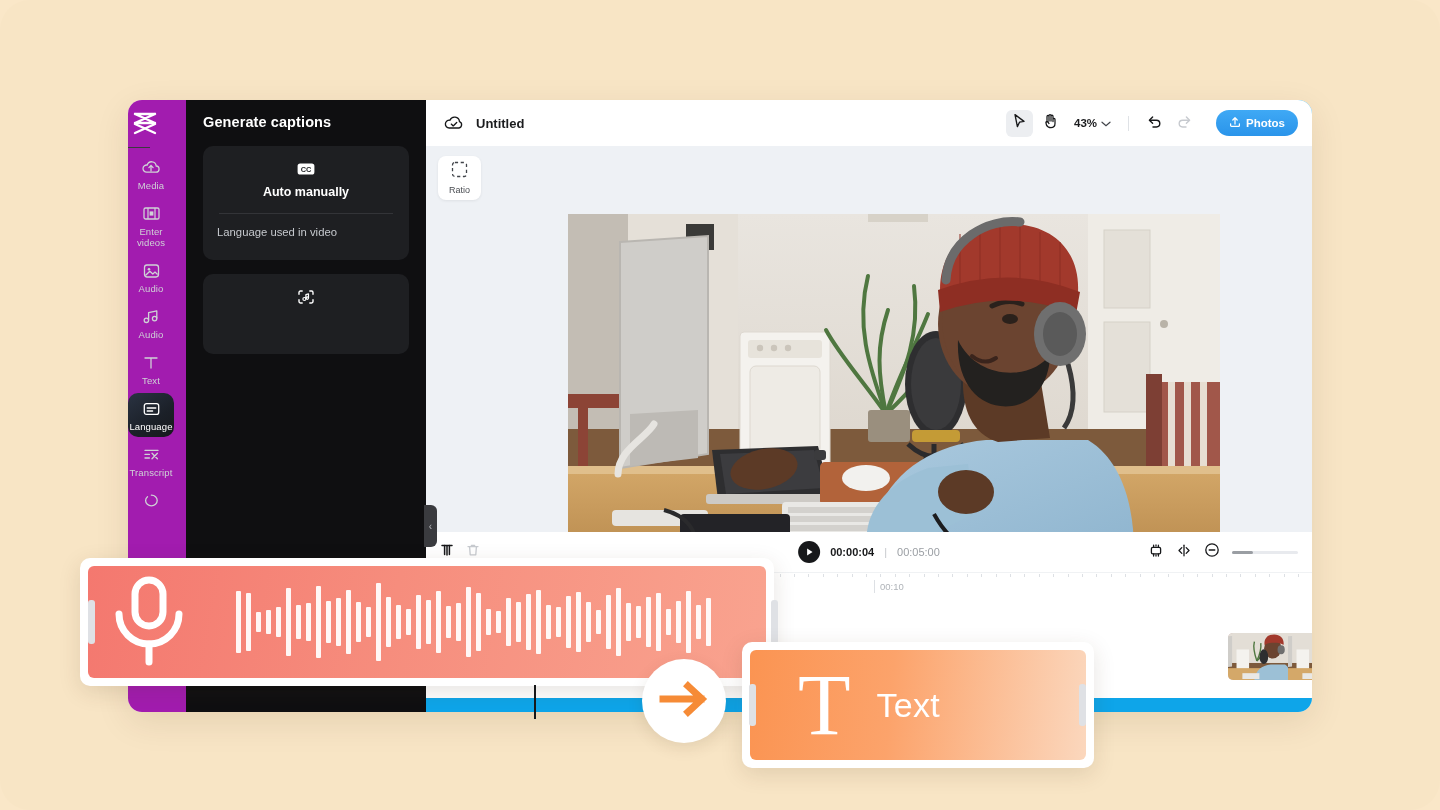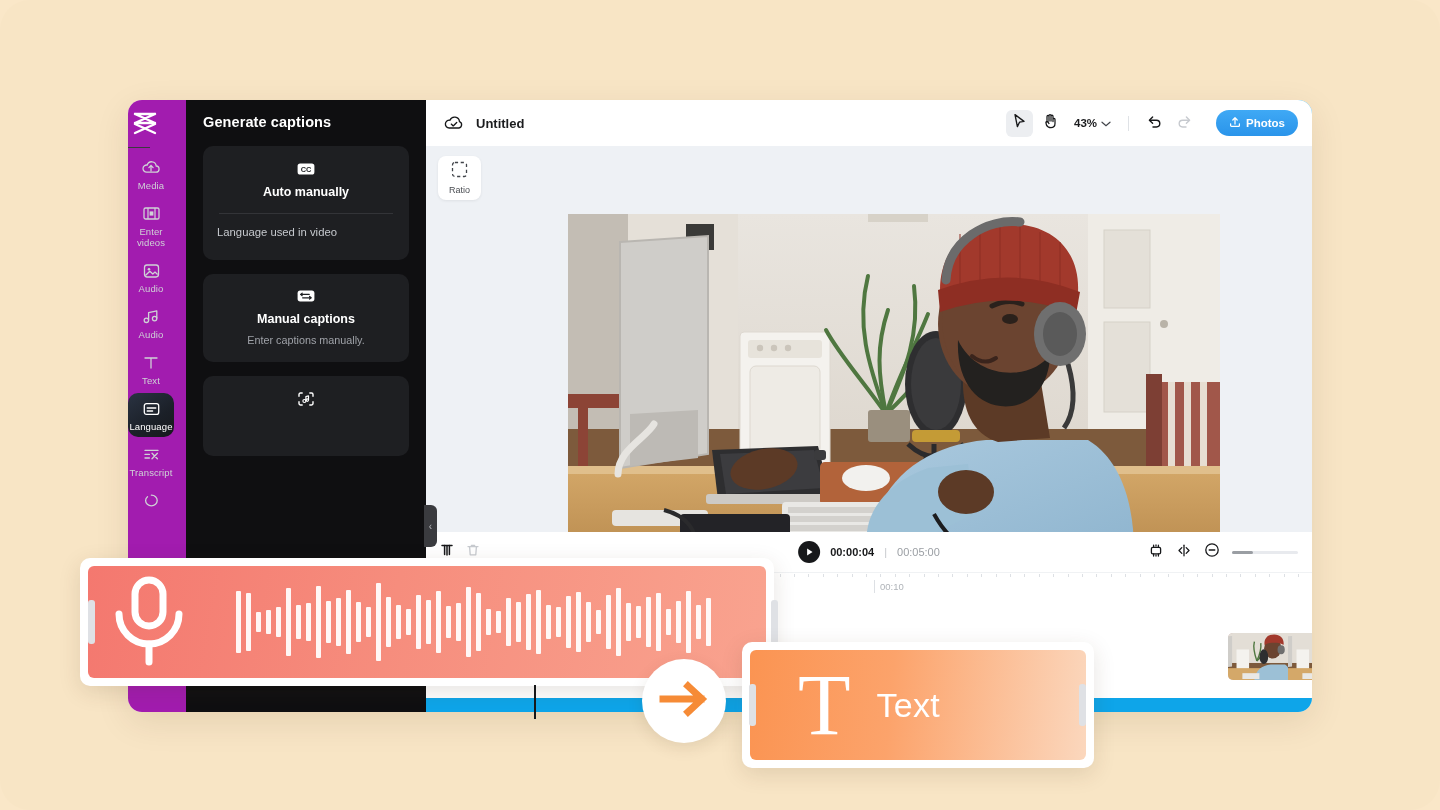--- a/index.html
+++ b/index.html
@@ -306,31 +306,20 @@
         <svg width="18" height="14" viewBox="0 0 18 14">
             <rect x="0.6" y="1.4" width="16.8" height="11.2" rx="2.6" fill="#fff"></rect>
             <text x="9" y="9.9" font-family="Liberation Sans, sans-serif" font-size="7.4" font-weight="bold" fill="#1e1f22" text-anchor="middle">CC</text>
           </svg>
       </div>
       <div class="card-title">Auto manually</div>
       <div class="card-sep"></div>
       <div class="field-label">Language used in video</div>
     </div>
 
-    <div class="card card2">
-      <div class="card-ico">
-        <svg width="18" height="14" viewBox="0 0 18 14">
-            <rect x="0.6" y="1.6" width="16.8" height="10.8" rx="2.6" fill="#fff"></rect>
-            <path d="M3.6 5.4h8.6M3.6 5.4l1.6-1.3M3.6 5.4l1.6 1.3" stroke="#1e1f22" stroke-width="1.2" fill="none" stroke-linecap="round"></path>
-            <path d="M14.2 8.8H5.6M14.2 8.8l-1.6-1.3M14.2 8.8l-1.6 1.3" stroke="#1e1f22" stroke-width="1.2" fill="none" stroke-linecap="round"></path>
-          </svg>
-      </div>
-      <div class="card-title">Manual captions</div>
-      <div class="card-desc">Enter captions manually.</div>
-    </div>
 
     <div class="card card3">
       <div class="card-ico">
         <svg width="18" height="16" viewBox="0 0 18 16">
           <path d="M2 5.2V3.4a1.4 1.4 0 0 1 1.4-1.4h1.8M12.8 2h1.8a1.4 1.4 0 0 1 1.4 1.4v1.8M16 10.8v1.8a1.4 1.4 0 0 1-1.4 1.4h-1.8M5.2 14H3.4A1.4 1.4 0 0 1 2 12.6v-1.8" fill="none" stroke="#fff" stroke-width="1.4" stroke-linecap="round"></path>
           <circle cx="7.4" cy="10" r="1.5" fill="none" stroke="#fff" stroke-width="1.2"></circle>
           <path d="M8.9 10V5.6l2.6-.7v4" fill="none" stroke="#fff" stroke-width="1.2" stroke-linejoin="round"></path>
           <circle cx="10.3" cy="9.1" r="1.2" fill="none" stroke="#fff" stroke-width="1.2"></circle>
         </svg>
       </div>

